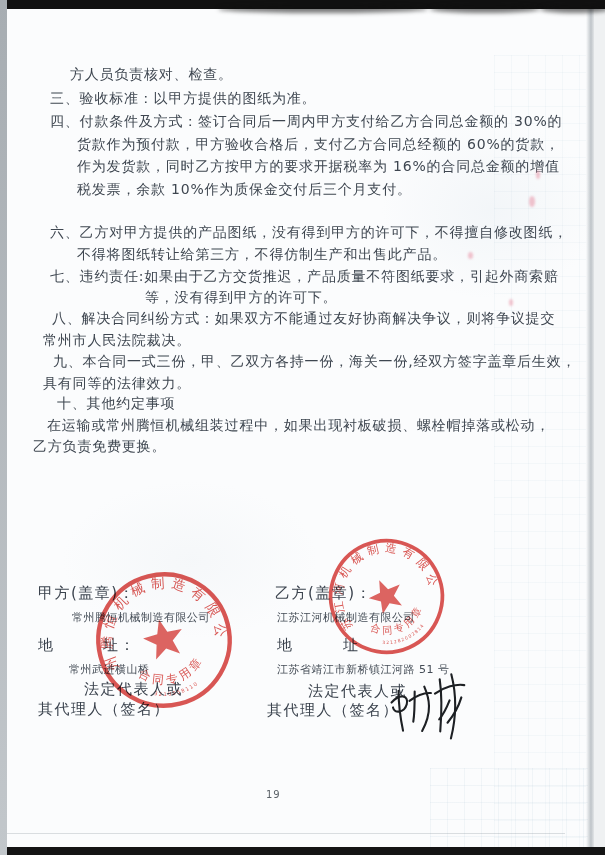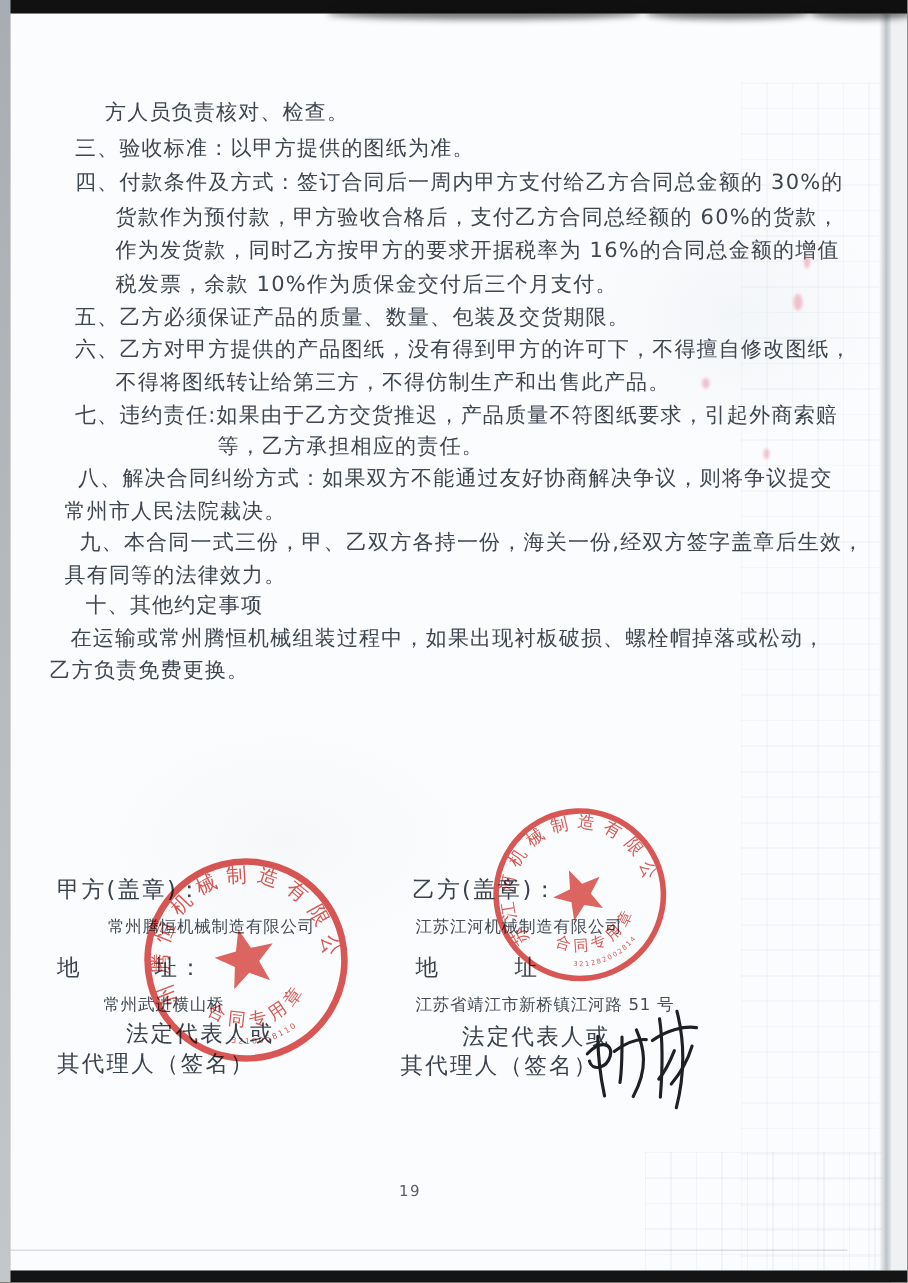--- a/index.html
+++ b/index.html
@@ -1,20 +1,20 @@
 <!DOCTYPE html>
 <html><head>
 <meta charset="utf-8">
 <style>
   * { margin:0; padding:0; box-sizing:border-box; }
   html,body { background:#333; }
   body { font-family:"DejaVu Sans", sans-serif; }
   .scan {
     position:relative; width:605px; height:855px; overflow:hidden;
-    background:#e5e5e5;
+    background:#fde047;
   }
   .paper {
     position:absolute; left:7px; top:9px; width:587px; height:838px;
     background:#fbfcfd; z-index:0;
   }
   .blotch { position:absolute; z-index:1; border-radius:50%; pointer-events:none; }
   .blotch.b1 { left:380px; top:120px; width:220px; height:180px;
     background:radial-gradient(ellipse at center, rgba(205,218,228,0.18), rgba(205,218,228,0) 70%); }
   .blotch.b2 { left:60px; top:480px; width:260px; height:160px;
     background:radial-gradient(ellipse at center, rgba(210,220,228,0.14), rgba(210,220,228,0) 70%); }
@@ -89,25 +89,24 @@
   <div class="blotch b2"></div>
   <div class="grid-right"></div>
   <div class="grid-bottom"></div>
 
   <div class="line" style="left:70px;  top:66px;">方人员负责核对、检查。</div>
   <div class="line" style="left:50px;  top:90px;">三、验收标准：以甲方提供的图纸为准。</div>
   <div class="line" style="left:50px;  top:113px;">四、付款条件及方式：签订合同后一周内甲方支付给乙方合同总金额的 30%的</div>
   <div class="line" style="left:77px;  top:136px;">货款作为预付款，甲方验收合格后，支付乙方合同总经额的 60%的货款，</div>
   <div class="line" style="left:77px;  top:158px;">作为发货款，同时乙方按甲方的要求开据税率为 16%的合同总金额的增值</div>
   <div class="line" style="left:77px;  top:181px;">税发票，余款 10%作为质保金交付后三个月支付。</div>
-  <div class="line" style="left:50px;  top:203px;">五、乙方必须保证产品的质量、数量、包装及交货期限。</div>
   <div class="line" style="left:50px;  top:224px;">六、乙方对甲方提供的产品图纸，没有得到甲方的许可下，不得擅自修改图纸，</div>
   <div class="line" style="left:77px;  top:246px;">不得将图纸转让给第三方，不得仿制生产和出售此产品。</div>
   <div class="line" style="left:50px;  top:268px;">七、违约责任:如果由于乙方交货推迟，产品质量不符图纸要求，引起外商索赔</div>
-  <div class="line" style="left:145px; top:289px;">等，乙方承担相应的责任。</div>
+  <div class="line" style="left:145px; top:289px;">等，没有得到甲方的许可下。</div>
   <div class="line" style="left:52px;  top:310px;">八、解决合同纠纷方式：如果双方不能通过友好协商解决争议，则将争议提交</div>
   <div class="line" style="left:43px;  top:332px;">常州市人民法院裁决。</div>
   <div class="line" style="left:53px;  top:353px;">九、本合同一式三份，甲、乙双方各持一份，海关一份,经双方签字盖章后生效，</div>
   <div class="line" style="left:43px;  top:375px;">具有同等的法律效力。</div>
   <div class="line" style="left:57px;  top:395px;">十、其他约定事项</div>
   <div class="line" style="left:47px;  top:417px;">在运输或常州腾恒机械组装过程中，如果出现衬板破损、螺栓帽掉落或松动，</div>
   <div class="line" style="left:33px;  top:438px;">乙方负责免费更换。</div>
 
   <div class="sig-label" style="left:38px;  top:584px;">甲方(盖章)：</div>
   <div class="small-text" style="left:72px;  top:610px;">常州腾恒机械制造有限公司</div>

